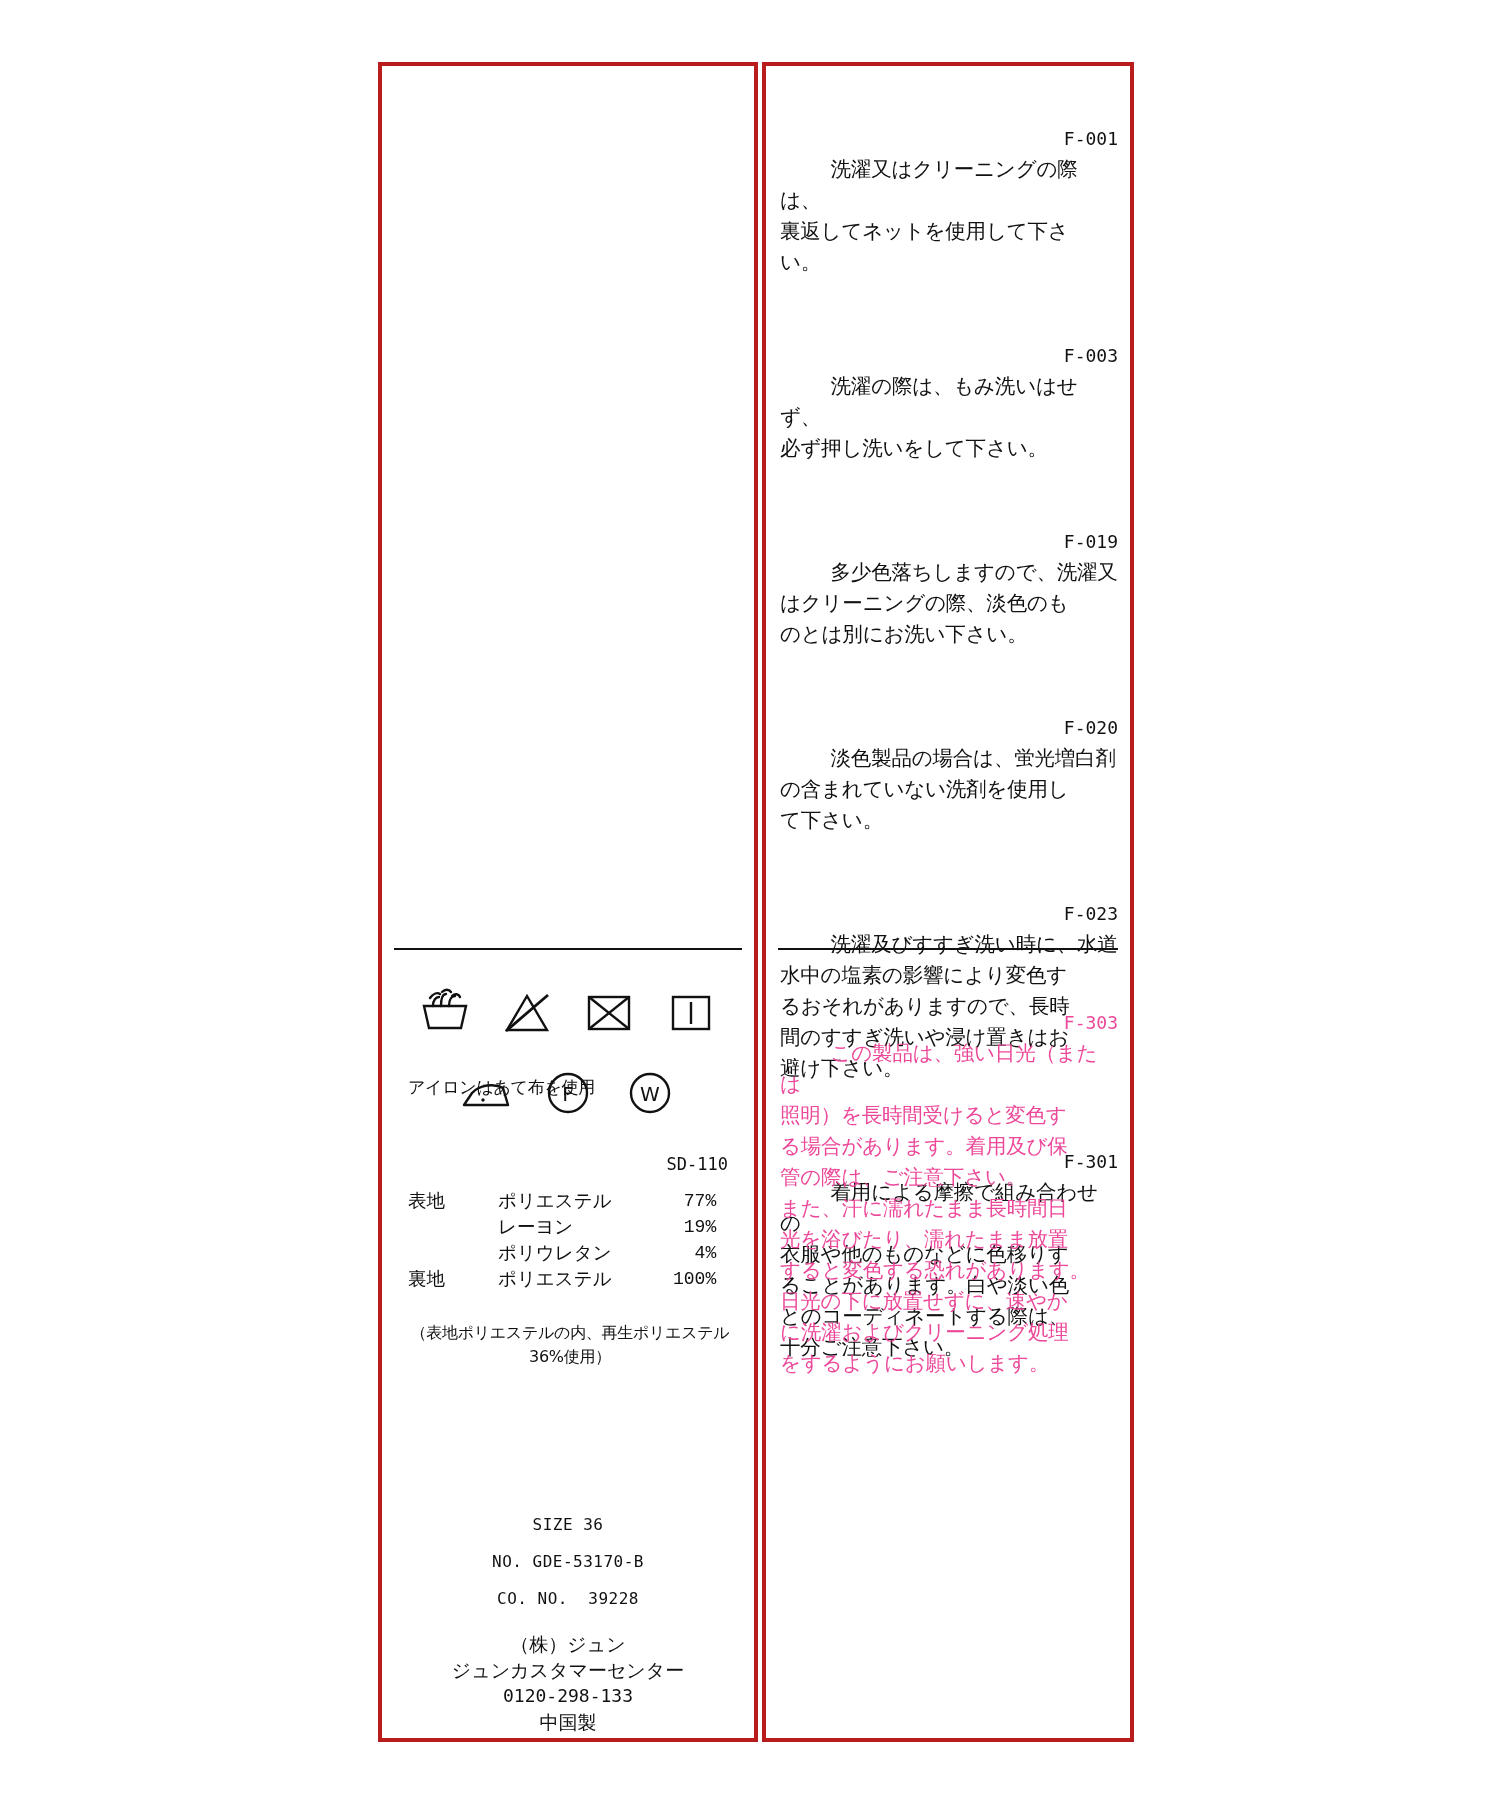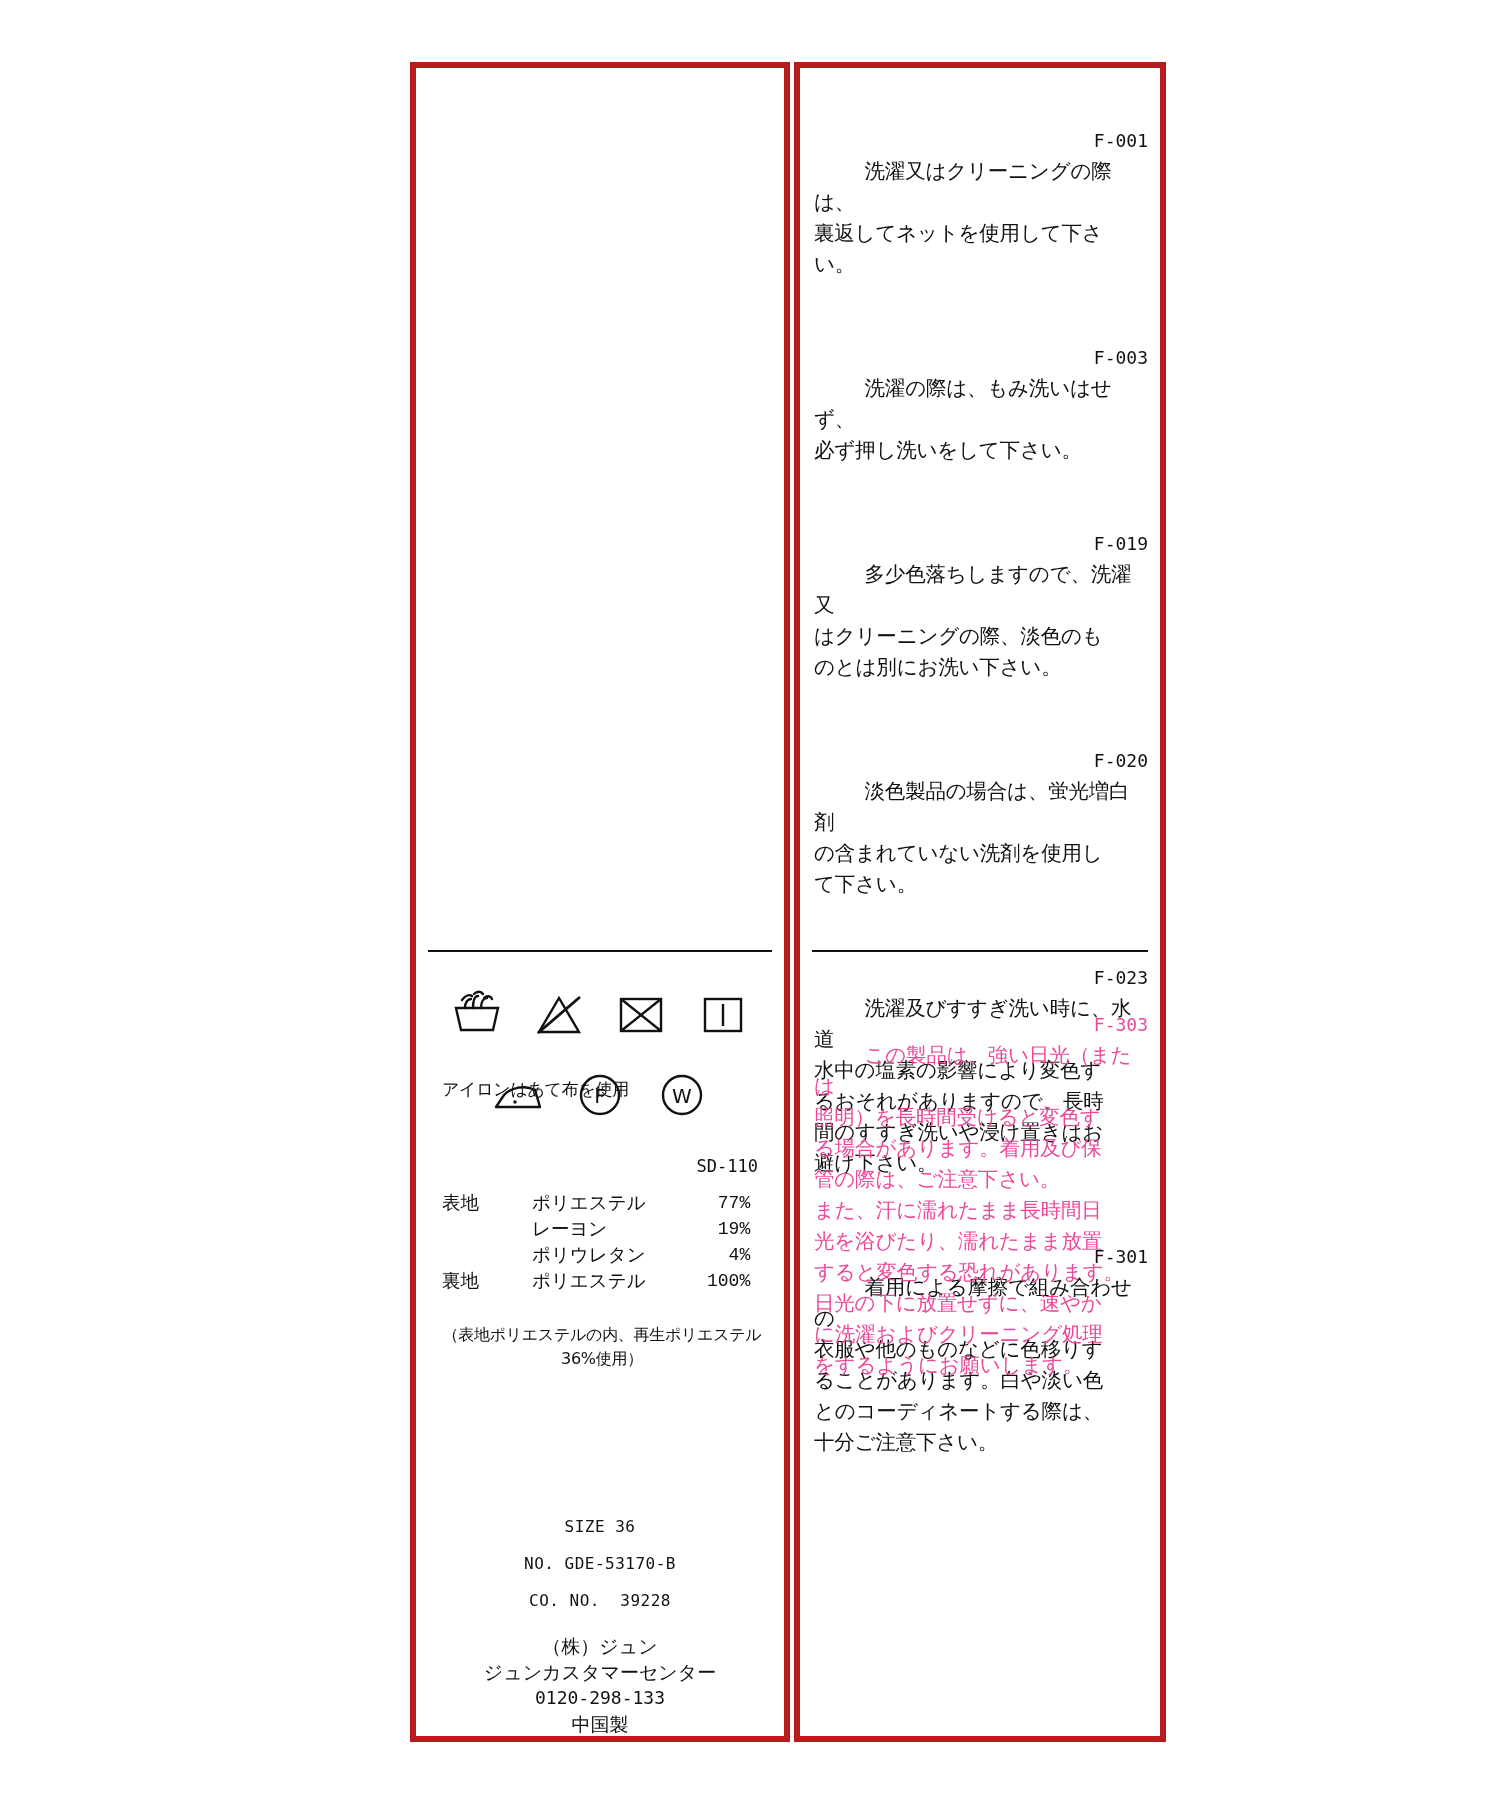--- a/index.html
+++ b/index.html
@@ -18,24 +18,23 @@
   .label-page {
     position: absolute;
     top: 0; left: 0;
     width: 1500px;
     height: 1800px;
   }
 
   
   .panel {
     position: absolute;
-    border: 6px solid #b91c1c;
+    border: 4px solid #b91c1c;
     background: #fff;
     box-sizing: border-box;
-    margin-left: 32px;
   }
   .panel-left {
     left: 378px;
     top: 62px;
     width: 380px;
     height: 1680px;
   }
   .panel-right {
     left: 762px;
     top: 62px;

